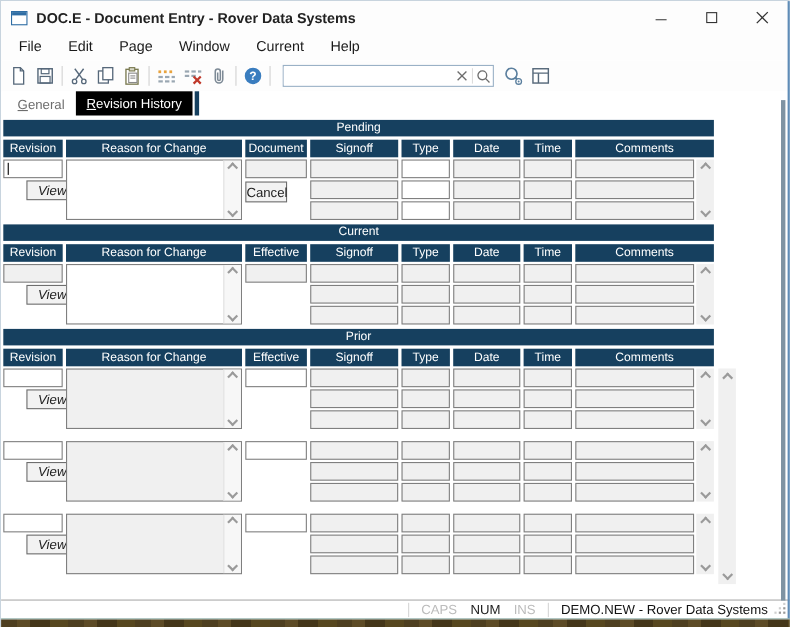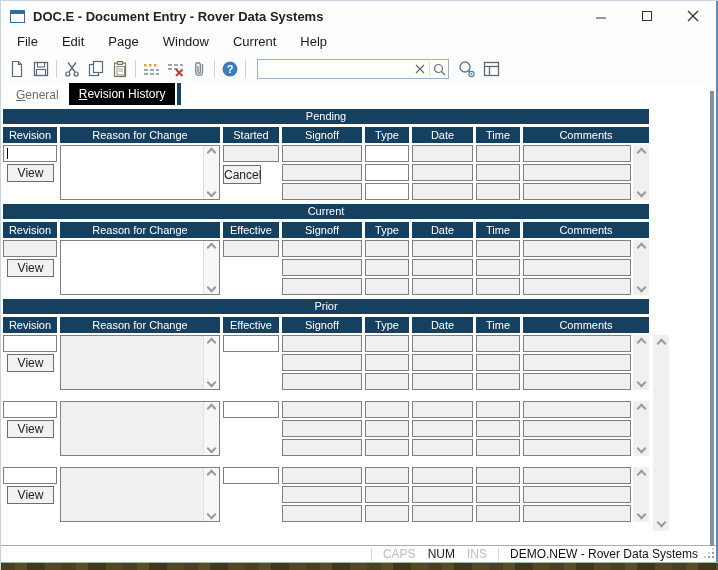--- a/index.html
+++ b/index.html
@@ -45,21 +45,21 @@
   .section { margin-bottom:4px; }
   .sec-title { margin-left:2px; width:646px; height:15px; background:#16405f; color:#fff; font-size:11px; text-align:center; line-height:15px; margin-bottom:3px; }
   .grid { display:grid; grid-template-columns:54px 160px 56px 80px 44px 61px 44px 126px; column-gap:3px; margin-left:2px; }
   .colhdr { height:16px; background:#16405f; color:#fff; font-size:11px; text-align:center; line-height:16px; }
   .gridbody { margin-top:2px; }
 
   .field { height:17px; border:1px solid #7f7f7f; background:#f0f0f0; }
   .field.white { background:#fff; }
   .stack { display:flex; flex-direction:column; gap:2px; }
   .btn { font:12px "Liberation Sans",sans-serif; color:#222; background:#f2f2f2; border:1px solid #6e6e6e; height:18px; }
-  .btn.view { width:47px; margin-left:4px; margin-top:2px; }
+  .btn.view { width:47px; margin-left:21px; margin-top:2px;font-style:italic; }
   .btn.cancel { width:38px; margin-top:3px; height:19px; }
   .rev-input { position:relative; }
   .caret { position:absolute; left:3px; top:2px; width:1px; height:11px; background:#000; }
 
   .textarea { height:55px; border:1px solid #7f7f7f; background:#fff; display:flex; justify-content:flex-end; }
   .textarea.grey { background:#f0f0f0; }
   .ta-scroll { width:16px; background:#f7f7f7; border-left:1px solid #e0e0e0; display:flex; flex-direction:column; justify-content:space-between; align-items:center; padding:3px 0; }
 
   .chev { width:7px; height:7px; border-left:2px solid #9a9a9a; border-top:2px solid #9a9a9a; flex:none; }
   .chev.up { transform:rotate(45deg); }
@@ -250,21 +250,21 @@
     <span class="tab-tail"></span>
   </div>
 
   <div class="content">
 
     <div class="section">
       <div class="sec-title">Pending</div>
       <div class="grid">
         <div class="colhdr">Revision</div>
         <div class="colhdr">Reason for Change</div>
-        <div class="colhdr">Started</div>
+        <div class="colhdr">Document</div>
         <div class="colhdr">Signoff</div>
         <div class="colhdr">Type</div>
         <div class="colhdr">Date</div>
         <div class="colhdr">Time</div>
         <div class="colhdr">Comments</div>
       </div>
       <div class="grid gridbody">
         <div>
           <div class="field white rev-input">
               <span class="caret"></span>

